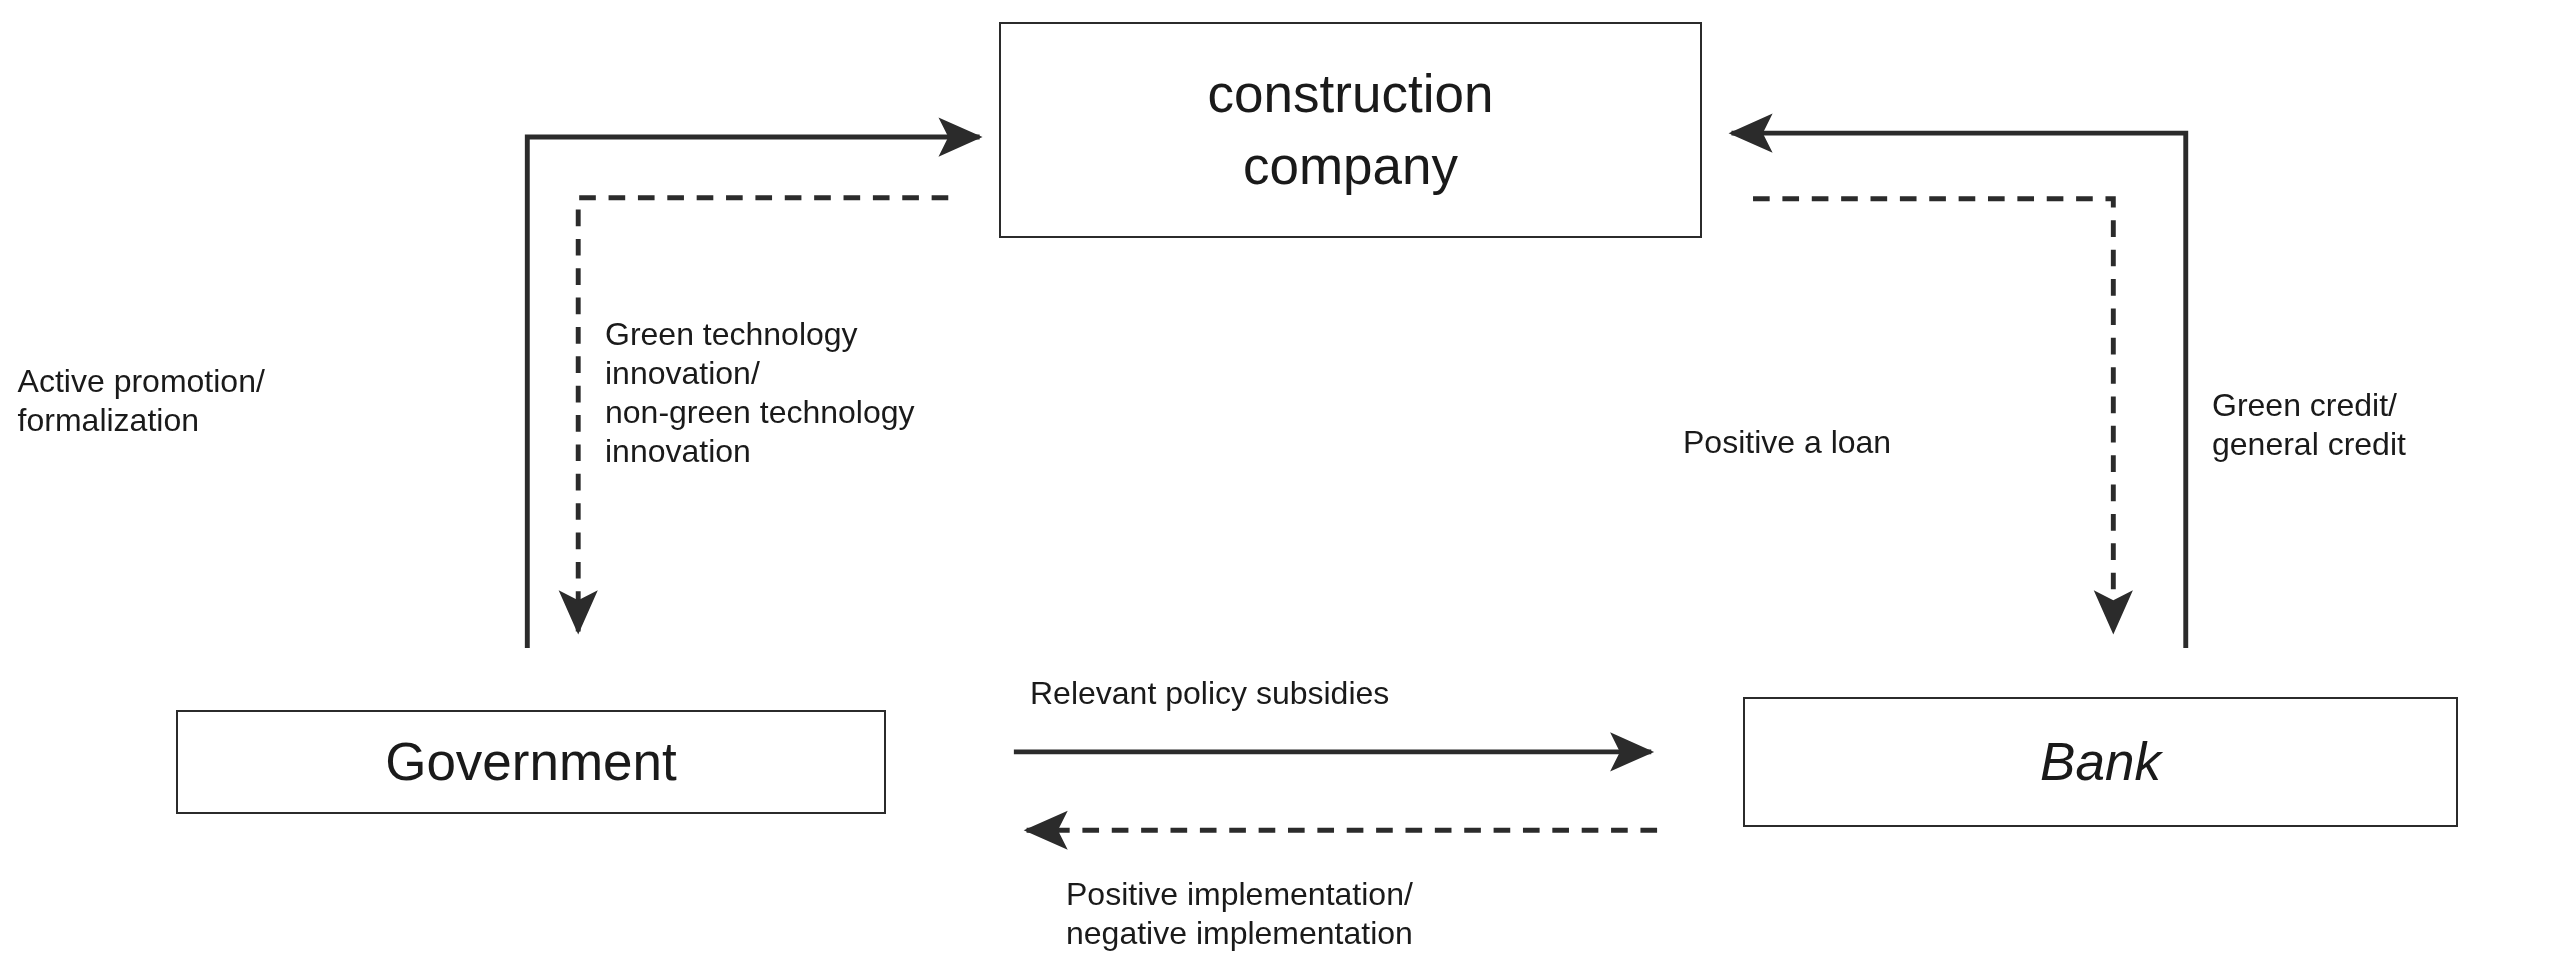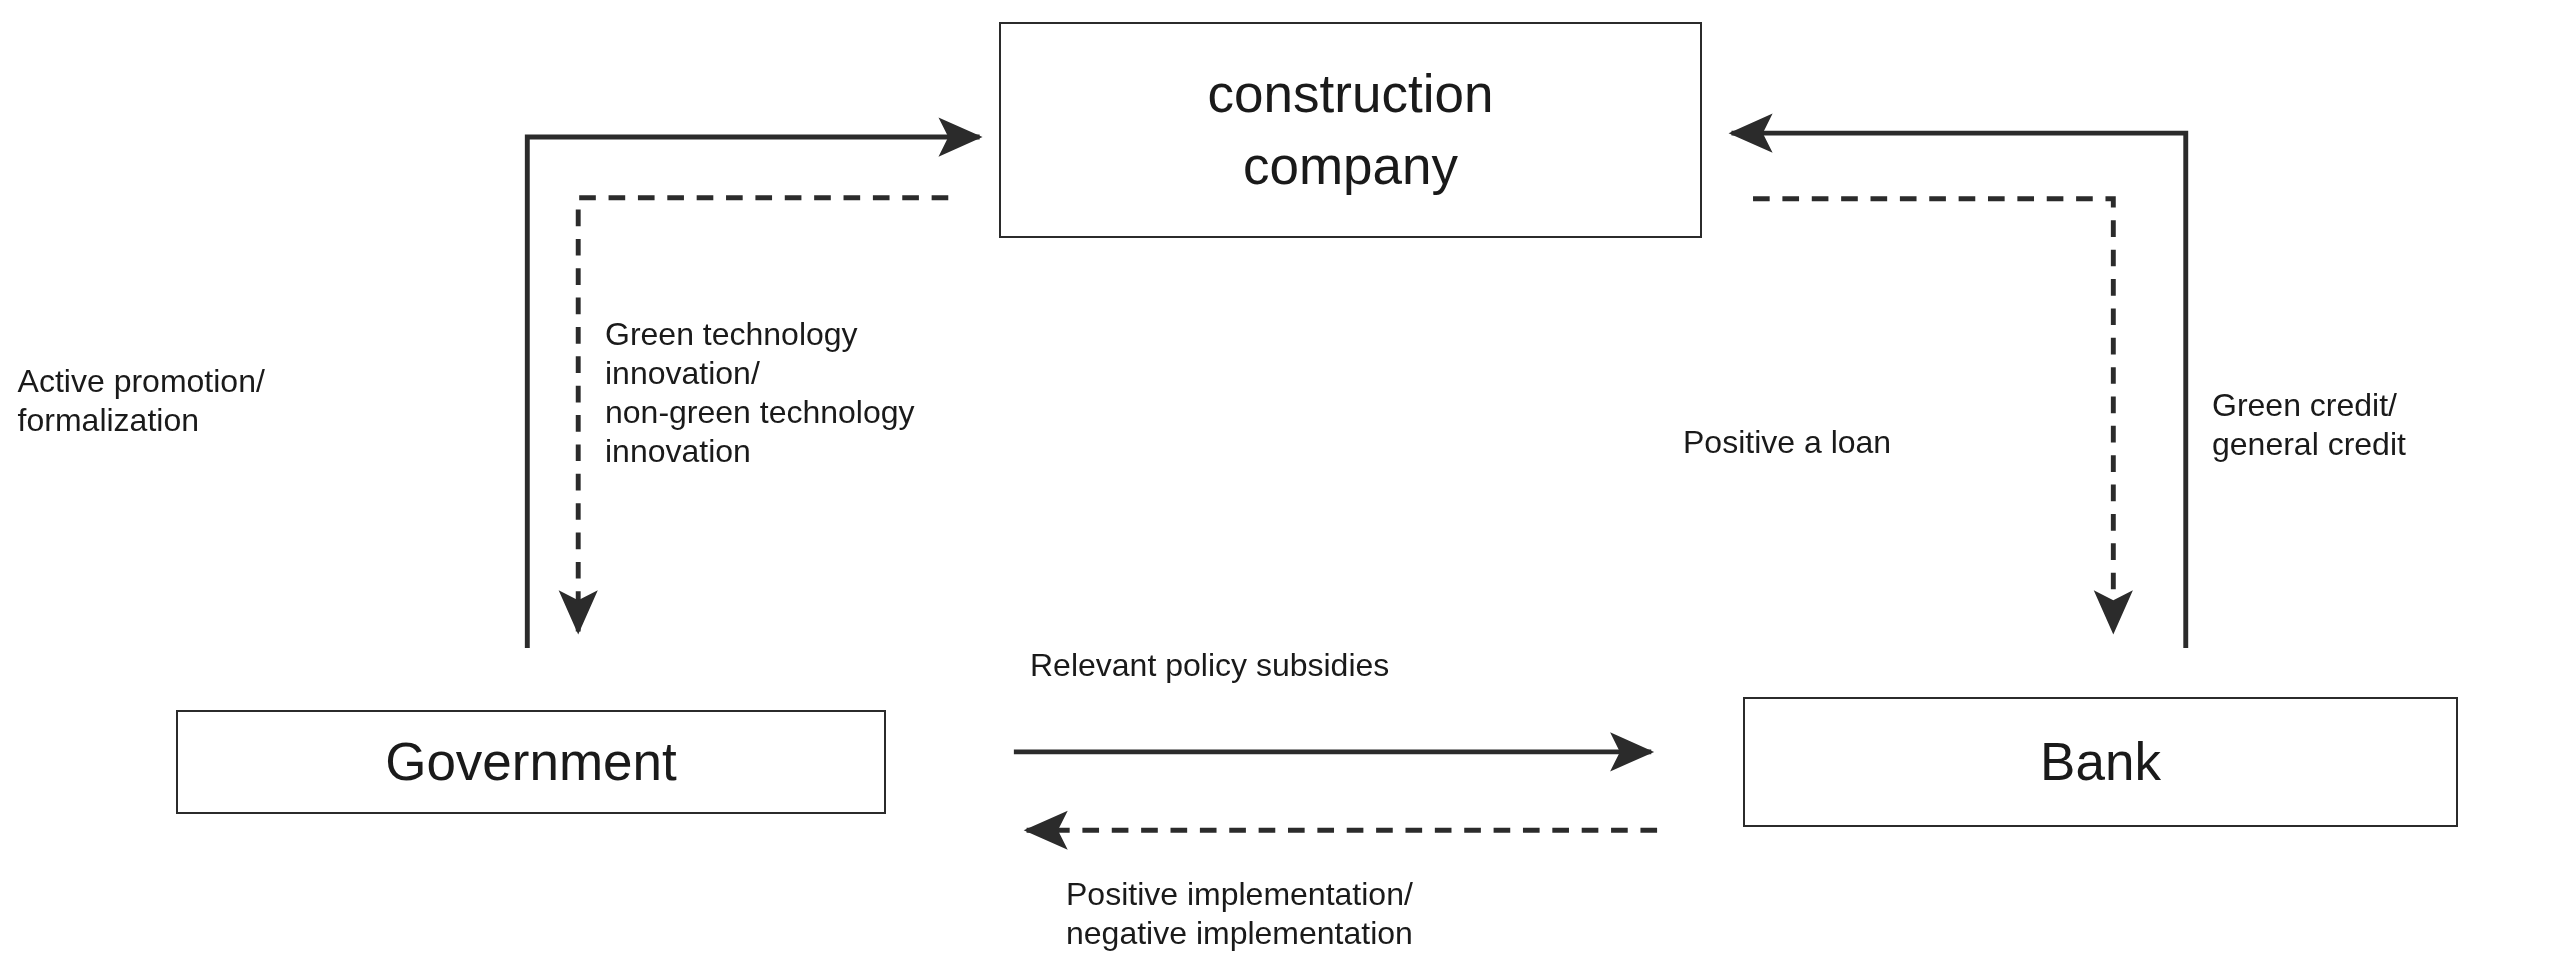--- a/index.html
+++ b/index.html
@@ -45,33 +45,34 @@
     width: 710px;
     height: 104px;
     font-size: 53px;
   }
   #node-bank {
     left: 1743px;
     top: 697px;
     width: 715px;
     height: 130px;
     font-size: 53px;
+    font-style: italic;
   }
   .edge-label {
     position: absolute;
     font-size: 32px;
     line-height: 1.22;
     white-space: pre-line;
     color: #1a1a1a;
   }
   #label-active-promotion { left: 17.6px; top: 362px; }
   #label-green-tech       { left: 605px; top: 315px; }
   #label-seeking-loan     { left: 1683px; top: 423px; }
   #label-green-credit     { left: 2212px; top: 374px; margin-top: 12px; }
-  #label-policy-subsidies { left: 1030px; top: 646px; }
+  #label-policy-subsidies { left: 1030px; top: 674px; }
   #label-implementation   { left: 1036px; top: 875px; margin-left: 30px; }
   svg#wires {
     position: absolute;
     left: 0;
     top: 0;
     width: 2576px;
     height: 980px;
     pointer-events: none;
   }
 </style>

